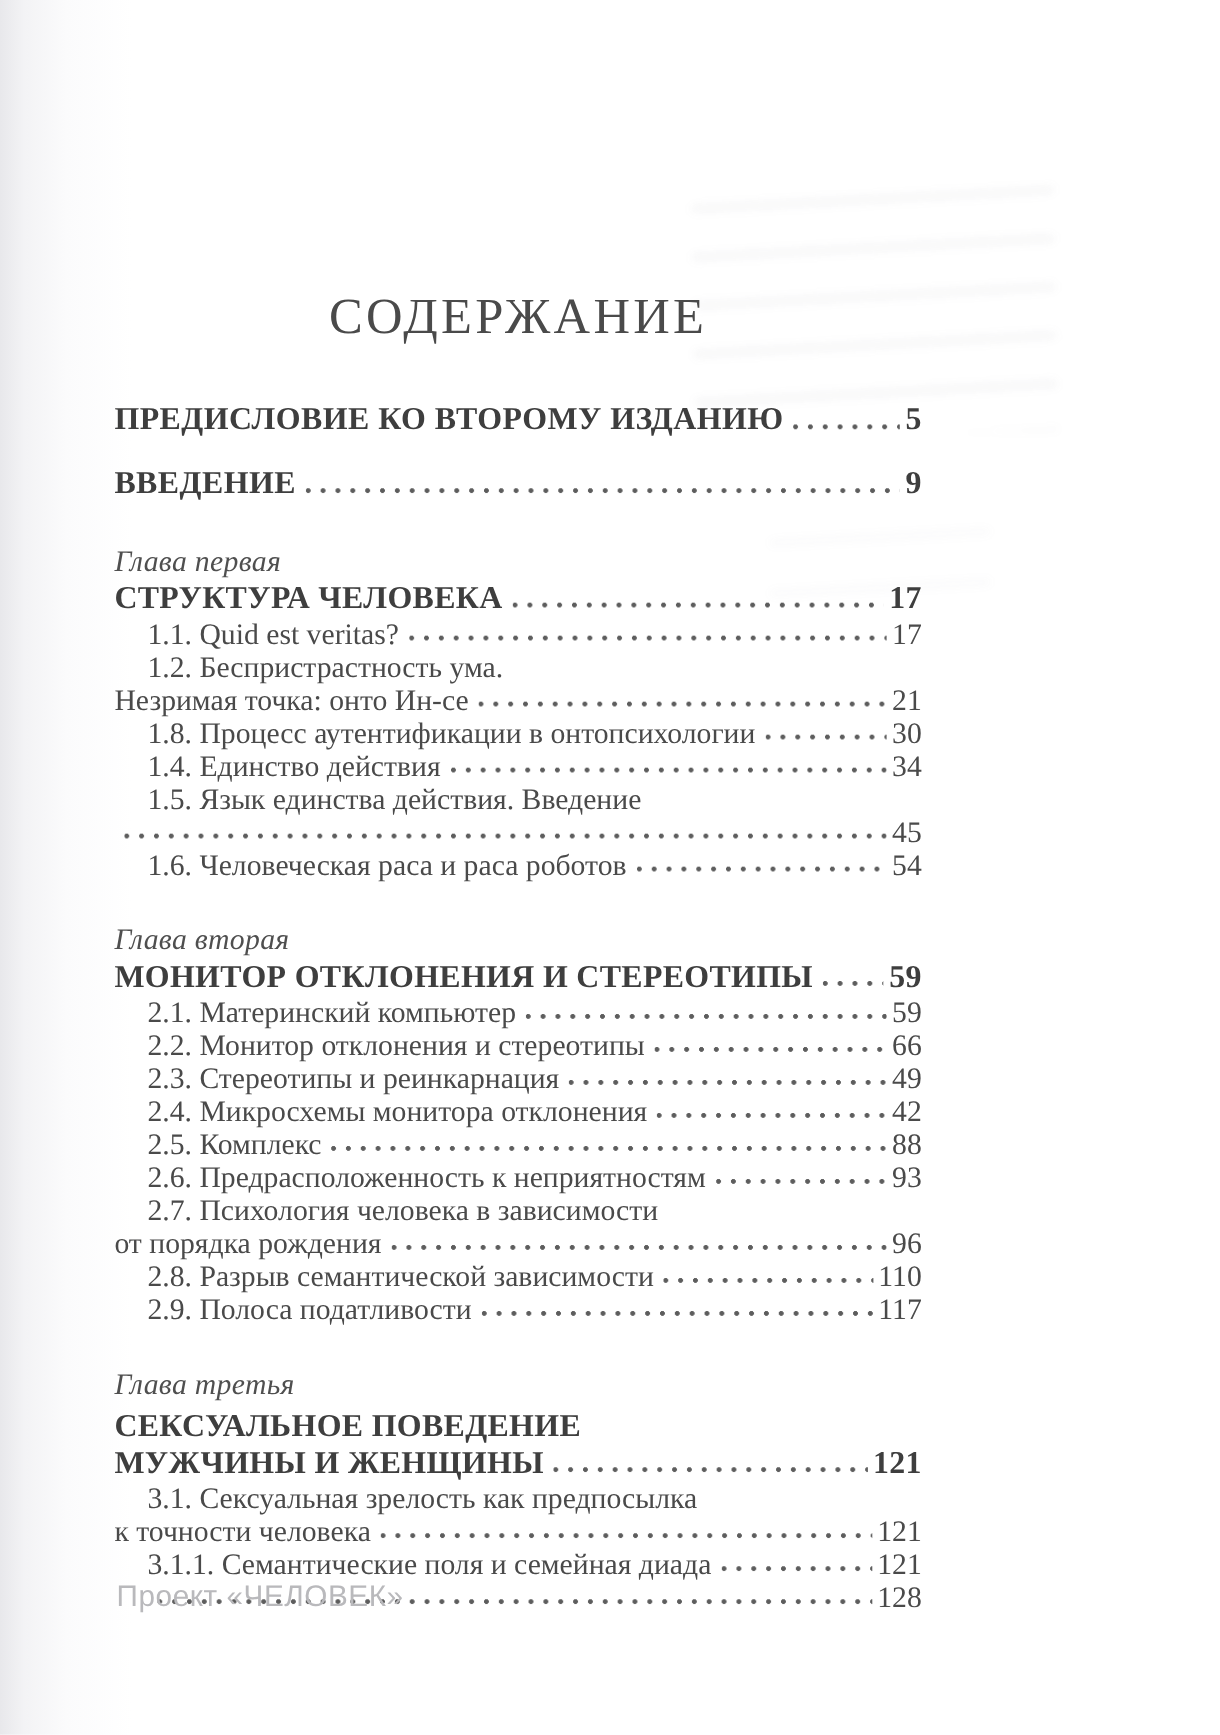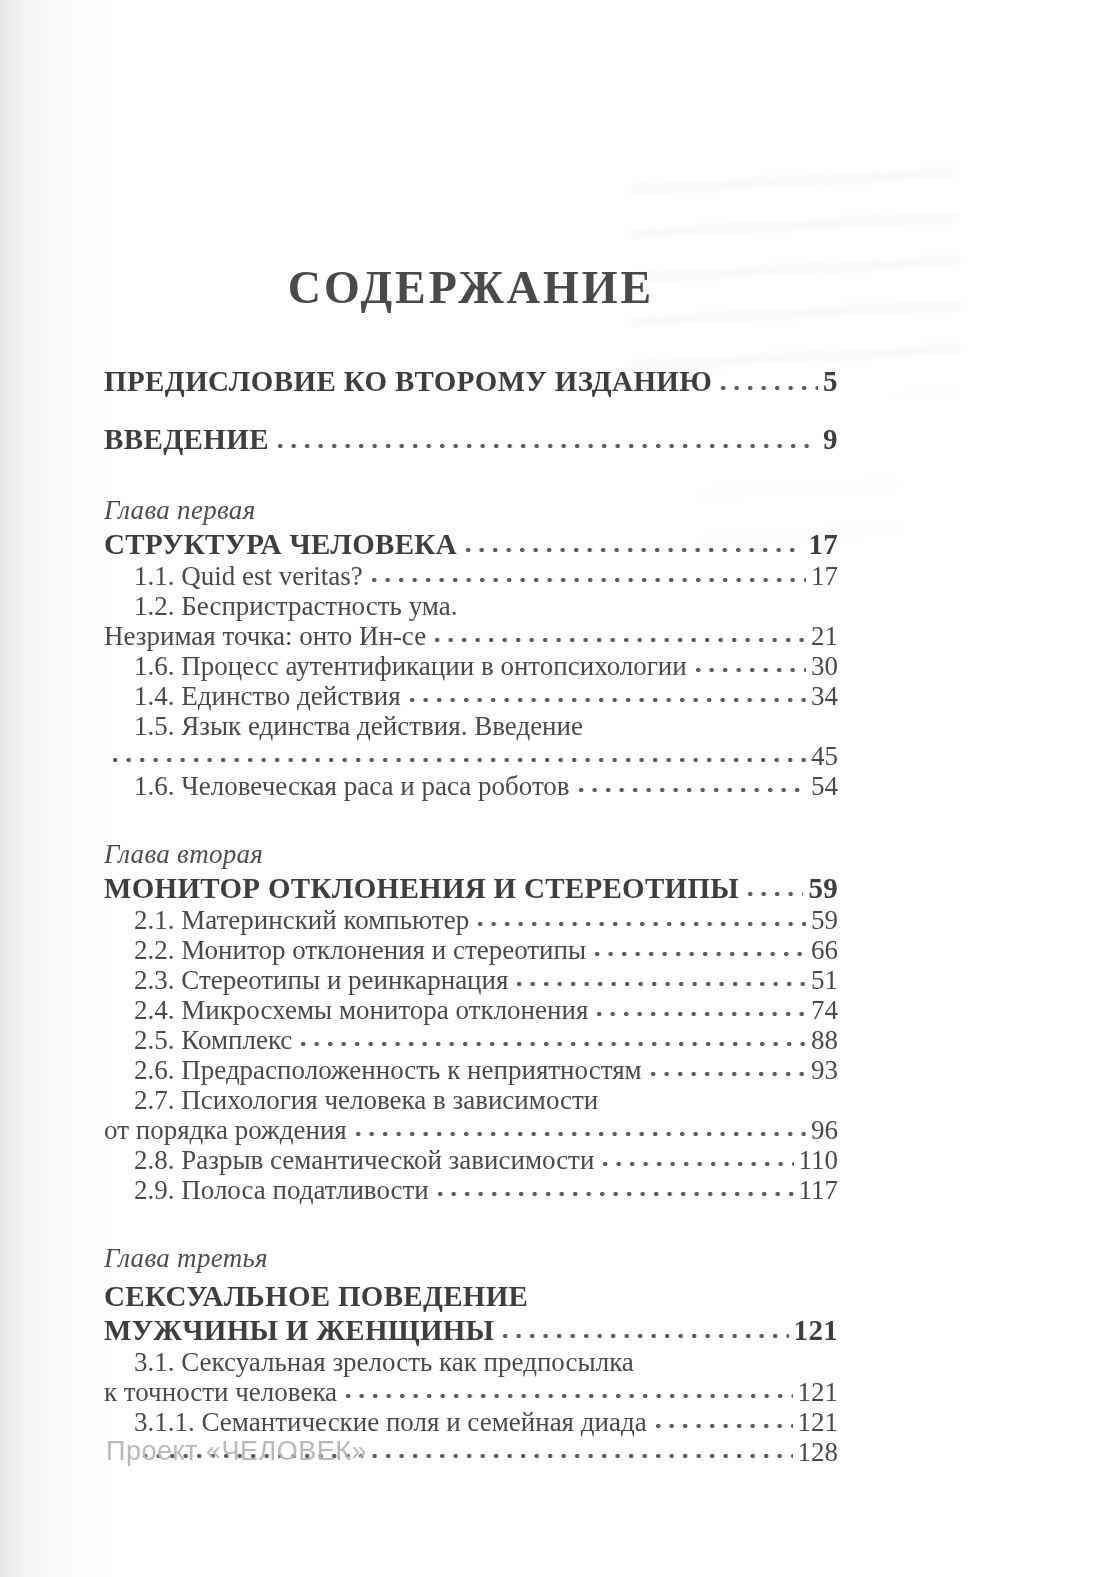--- a/index.html
+++ b/index.html
@@ -26,21 +26,21 @@
   }
   .bleed2{
     position:absolute;left:700px;top:470px;width:200px;height:90px;
     background:repeating-linear-gradient(177deg,transparent 0 20px,rgba(130,130,140,0.07) 20px 27px,transparent 27px 46px);
     filter:blur(4px);opacity:.5;pointer-events:none;
   }
   .content{
     position:absolute;left:104px;top:262px;width:734px;
   }
   .toc-title{
-    font-size:46px;line-height:52px;font-weight:bold;letter-spacing:3px;
+    font-size:46px;line-height:52px;font-weight:normal;letter-spacing:3px;
     text-align:center;color:#4a4a4a;margin:0 0 50px 0;
   }
   .row{display:flex;align-items:flex-end;}
   .row .lbl{white-space:nowrap;}
   .leader{
     flex:1 1 auto;min-width:18px;height:7px;align-self:flex-end;
     margin:0 5px 7px 9px;
     background-image:radial-gradient(circle at 2.2px 3px,#5d5d5d 1.9px,rgba(93,93,93,0) 2.5px);
     background-size:13.5px 7px;background-repeat:repeat-x;background-position:left bottom;
   }
@@ -100,21 +100,21 @@
       <span class="leader"></span>
       <span class="pagenum">17</span>
     </div>
     <div class="entry">1.2. Беспристрастность ума.</div>
     <div class="row entry cont">
       <span class="lbl">Незримая точка: онто Ин-се</span>
       <span class="leader"></span>
       <span class="pagenum">21</span>
     </div>
     <div class="row entry">
-      <span class="lbl">1.6. Процесс аутентификации в онтопсихологии</span>
+      <span class="lbl">1.8. Процесс аутентификации в онтопсихологии</span>
       <span class="leader"></span>
       <span class="pagenum">30</span>
     </div>
     <div class="row entry">
       <span class="lbl">1.4. Единство действия</span>
       <span class="leader"></span>
       <span class="pagenum">34</span>
     </div>
     <div class="entry">1.5. Язык единства действия. Введение</div>
     <div class="row entry cont">
@@ -141,26 +141,26 @@
       <span class="pagenum">59</span>
     </div>
     <div class="row entry">
       <span class="lbl">2.2. Монитор отклонения и стереотипы</span>
       <span class="leader"></span>
       <span class="pagenum">66</span>
     </div>
     <div class="row entry">
       <span class="lbl">2.3. Стереотипы и реинкарнация</span>
       <span class="leader"></span>
-      <span class="pagenum">51</span>
+      <span class="pagenum">49</span>
     </div>
     <div class="row entry">
       <span class="lbl">2.4. Микросхемы монитора отклонения</span>
       <span class="leader"></span>
-      <span class="pagenum">74</span>
+      <span class="pagenum">42</span>
     </div>
     <div class="row entry">
       <span class="lbl">2.5. Комплекс</span>
       <span class="leader"></span>
       <span class="pagenum">88</span>
     </div>
     <div class="row entry">
       <span class="lbl">2.6. Предрасположенность к неприятностям</span>
       <span class="leader"></span>
       <span class="pagenum">93</span>

